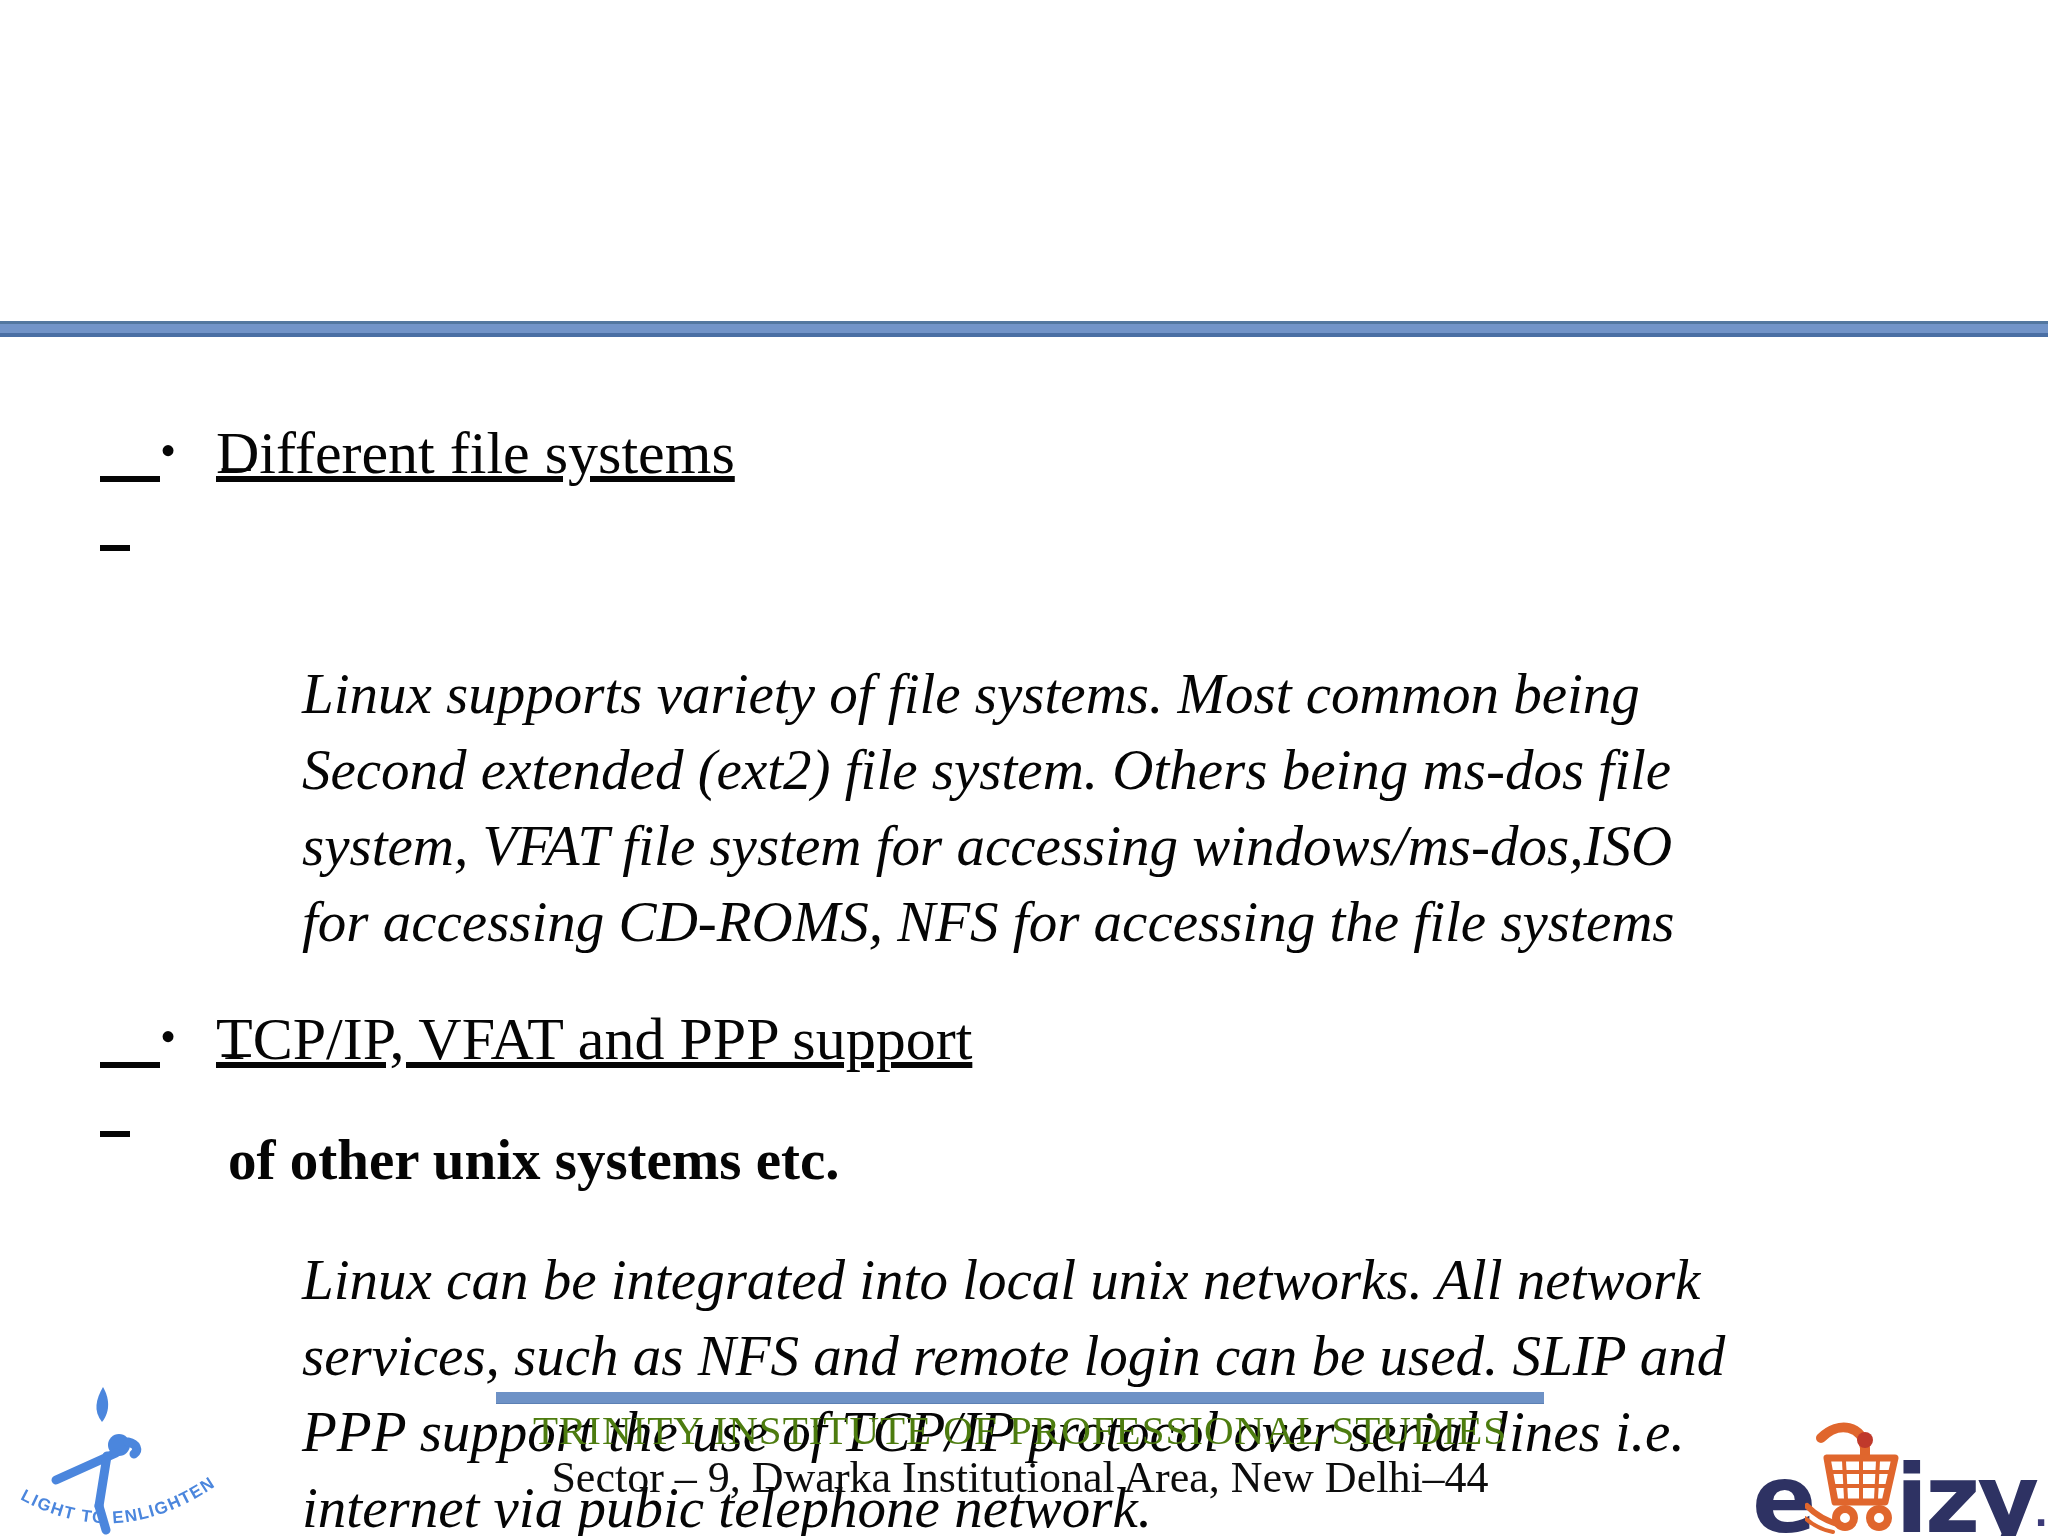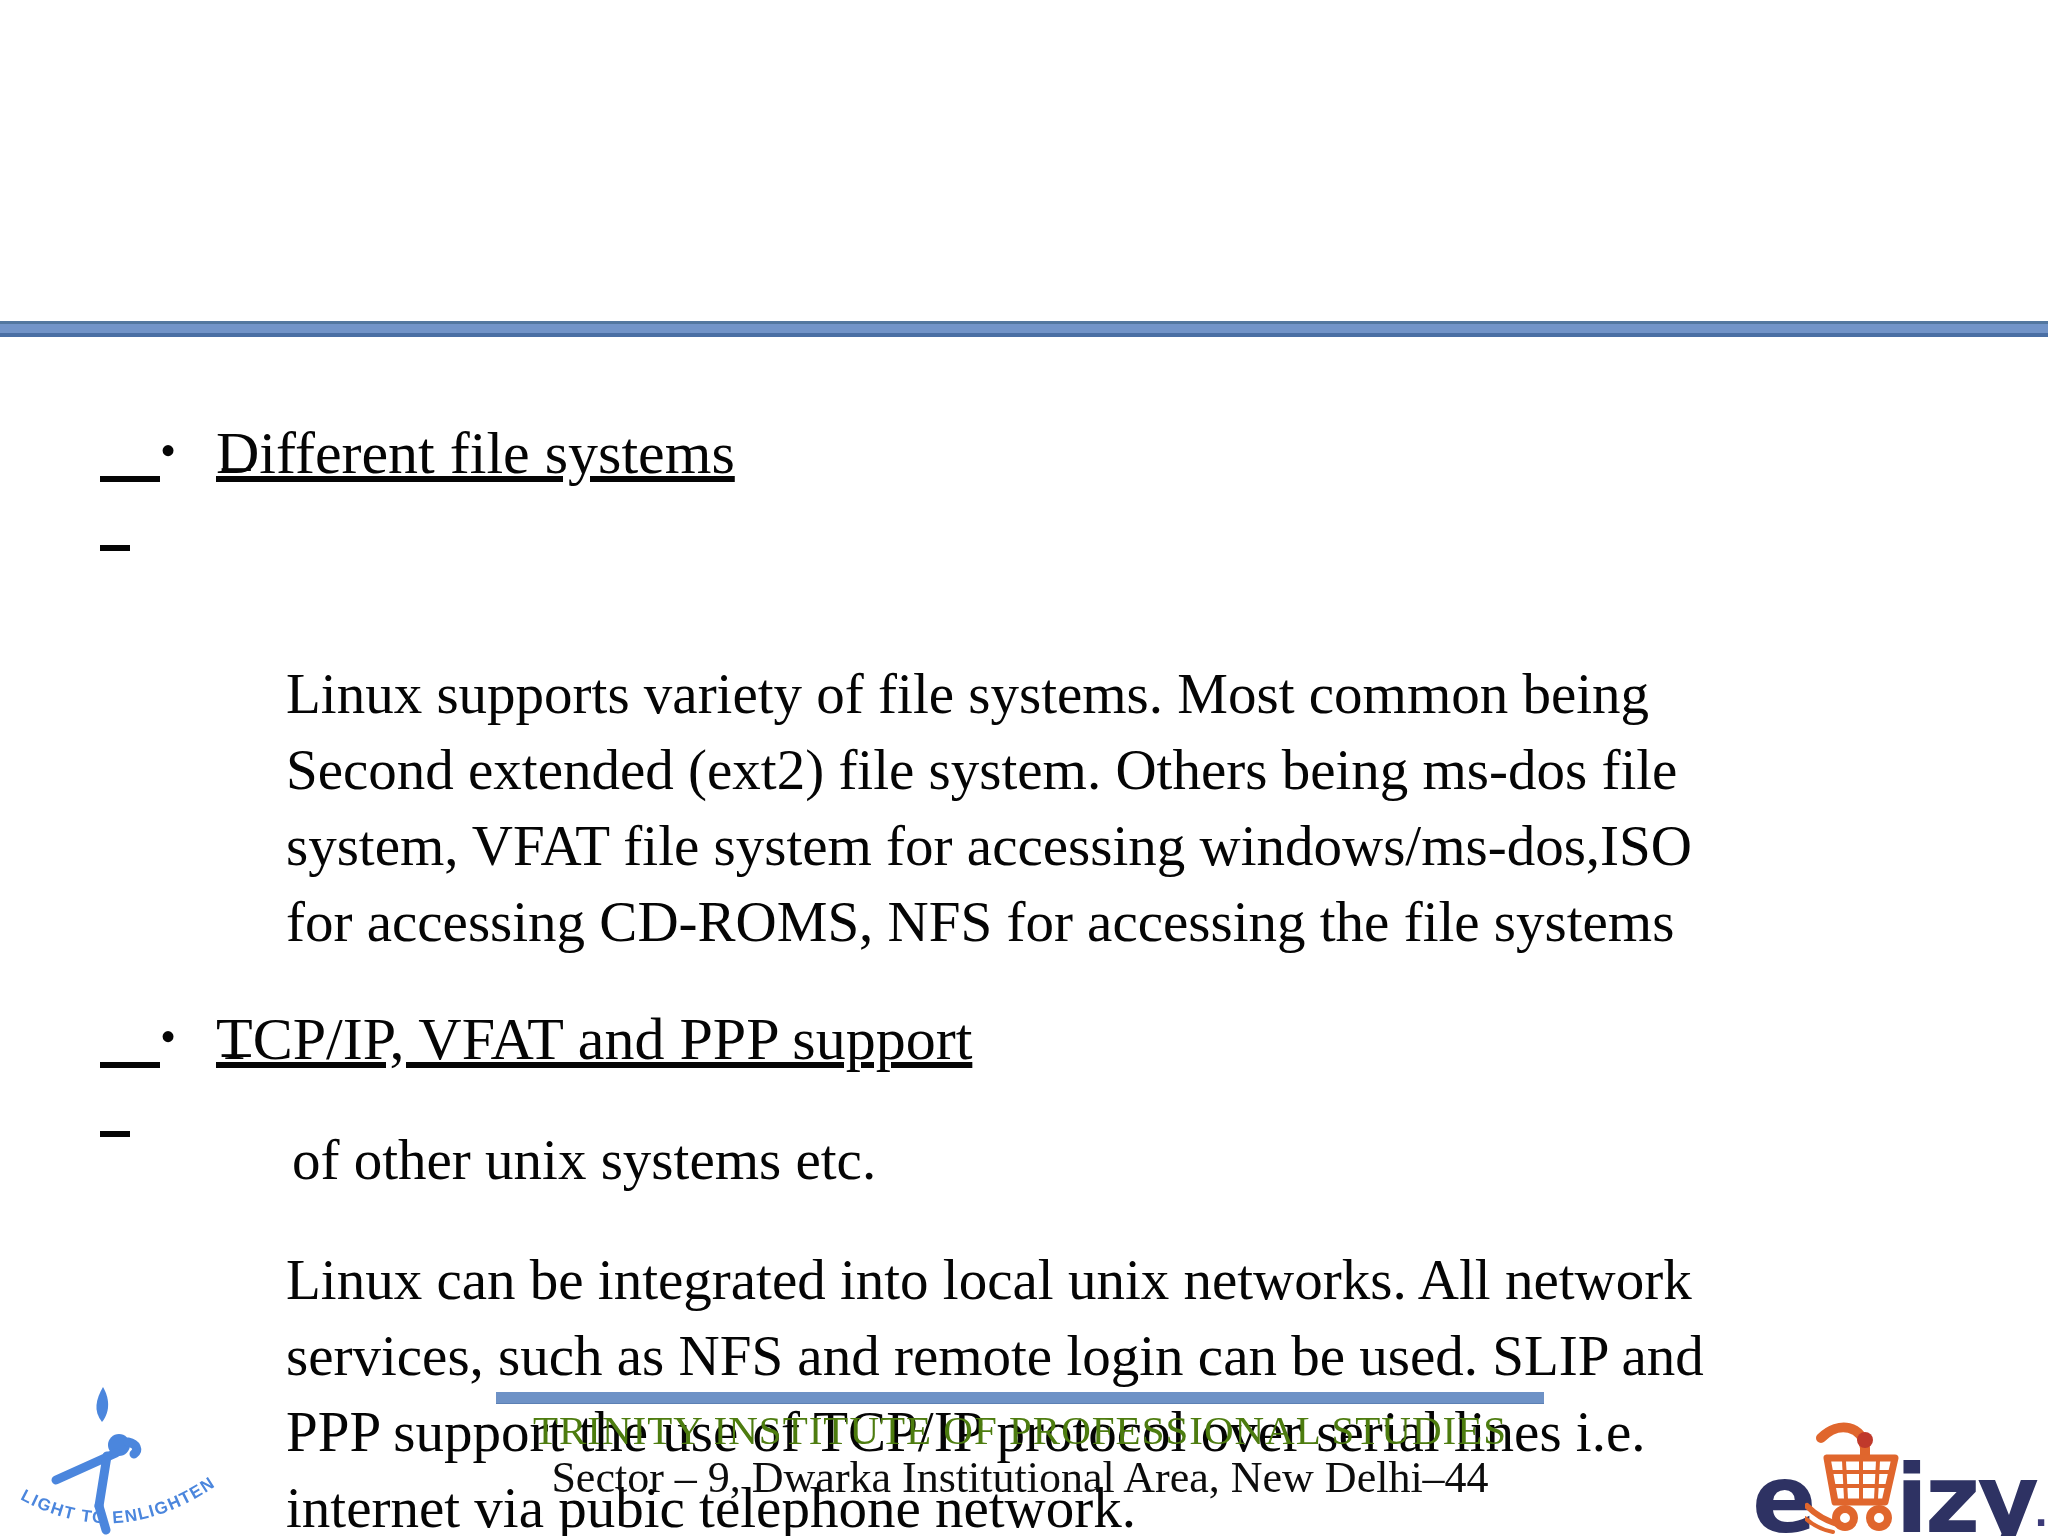--- a/index.html
+++ b/index.html
@@ -22,22 +22,22 @@
     border-top:3px solid #53779f;
     border-bottom:4px solid #4a6fa4;
   }
   
   .bullet{position:absolute;left:100px;font-size:60px;white-space:pre;color:#050505;text-decoration:underline;}
   .bullet .marker{display:inline-block;width:56px;font-size:46px;vertical-align:7px;}
   .b1{top:350px;}
   .b2{top:936px;}
   .sub{position:absolute;left:222px;font-size:57px;line-height:76px;white-space:pre;color:#050505;}
   .sub .marker{position:absolute;left:0;top:-2px;}
-  .sub .text{display:block;margin-left:64px;}
-  .sub .tail{display:block;margin-left:64px;margin-top:10px;padding-left:6px;}
+  .sub .text{display:block;margin-left:80px;font-style:italic;}
+  .sub .tail{display:block;margin-top:10px;padding-left:6px;font-weight:bold;}
   .p1{top:428px;}
   .p2{top:1014px;}
   
   .footer-bar{
     position:absolute;left:496px;top:1392px;width:1048px;height:11px;
     background:#6e92c6;border-bottom:1px solid #5c80b4;
   }
   .footer-institute{
     position:absolute;left:396px;top:1406px;width:1248px;text-align:center;
     font-size:41px;color:#4d7c0f;letter-spacing:1px;white-space:pre;

